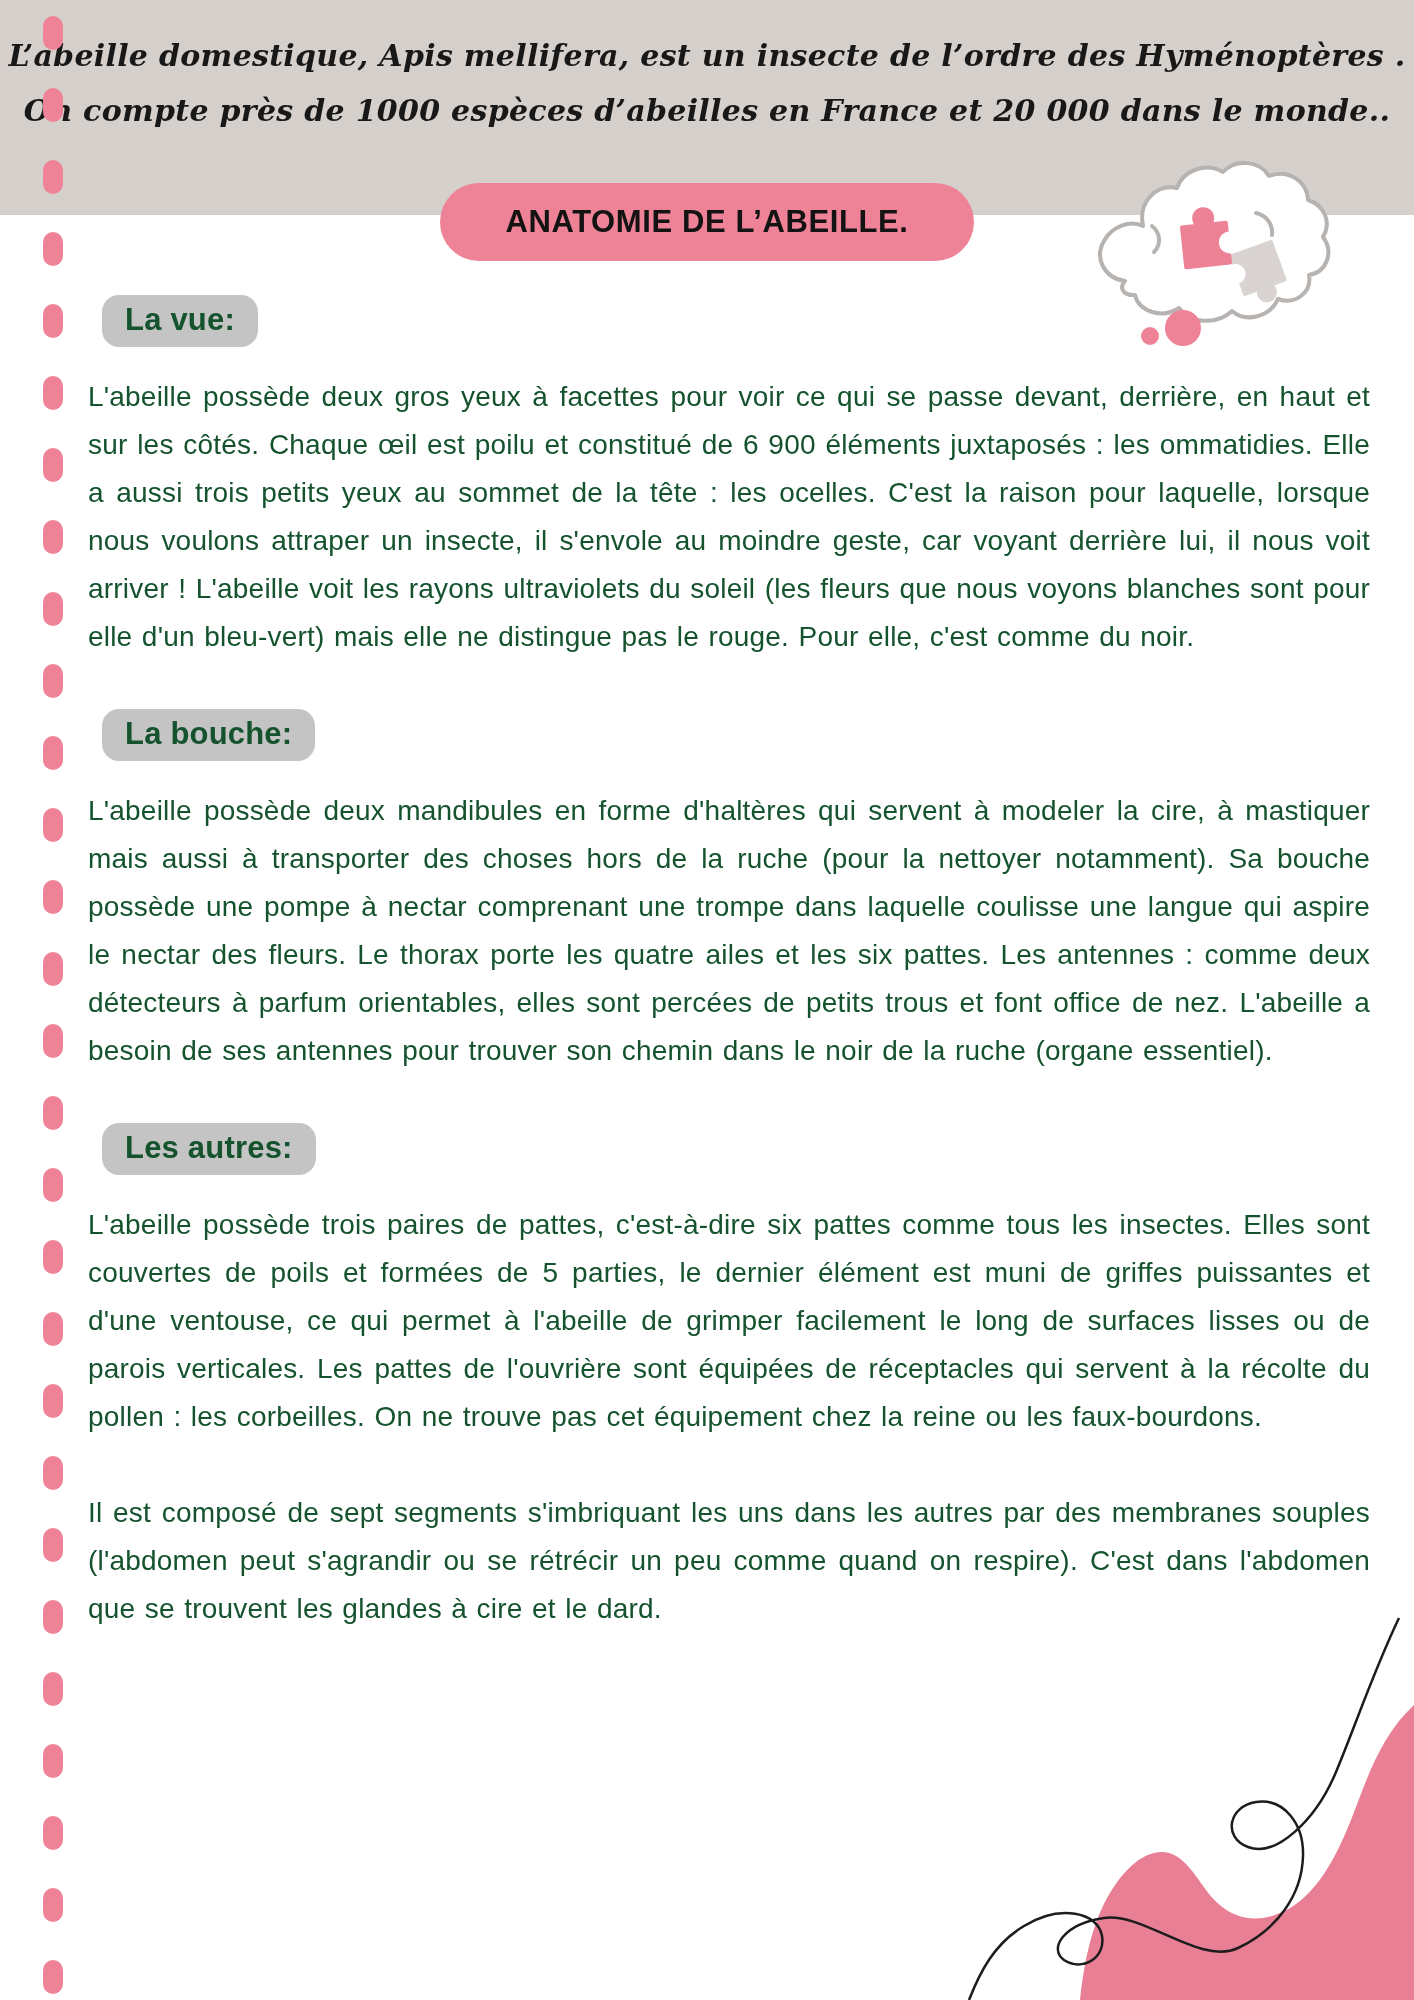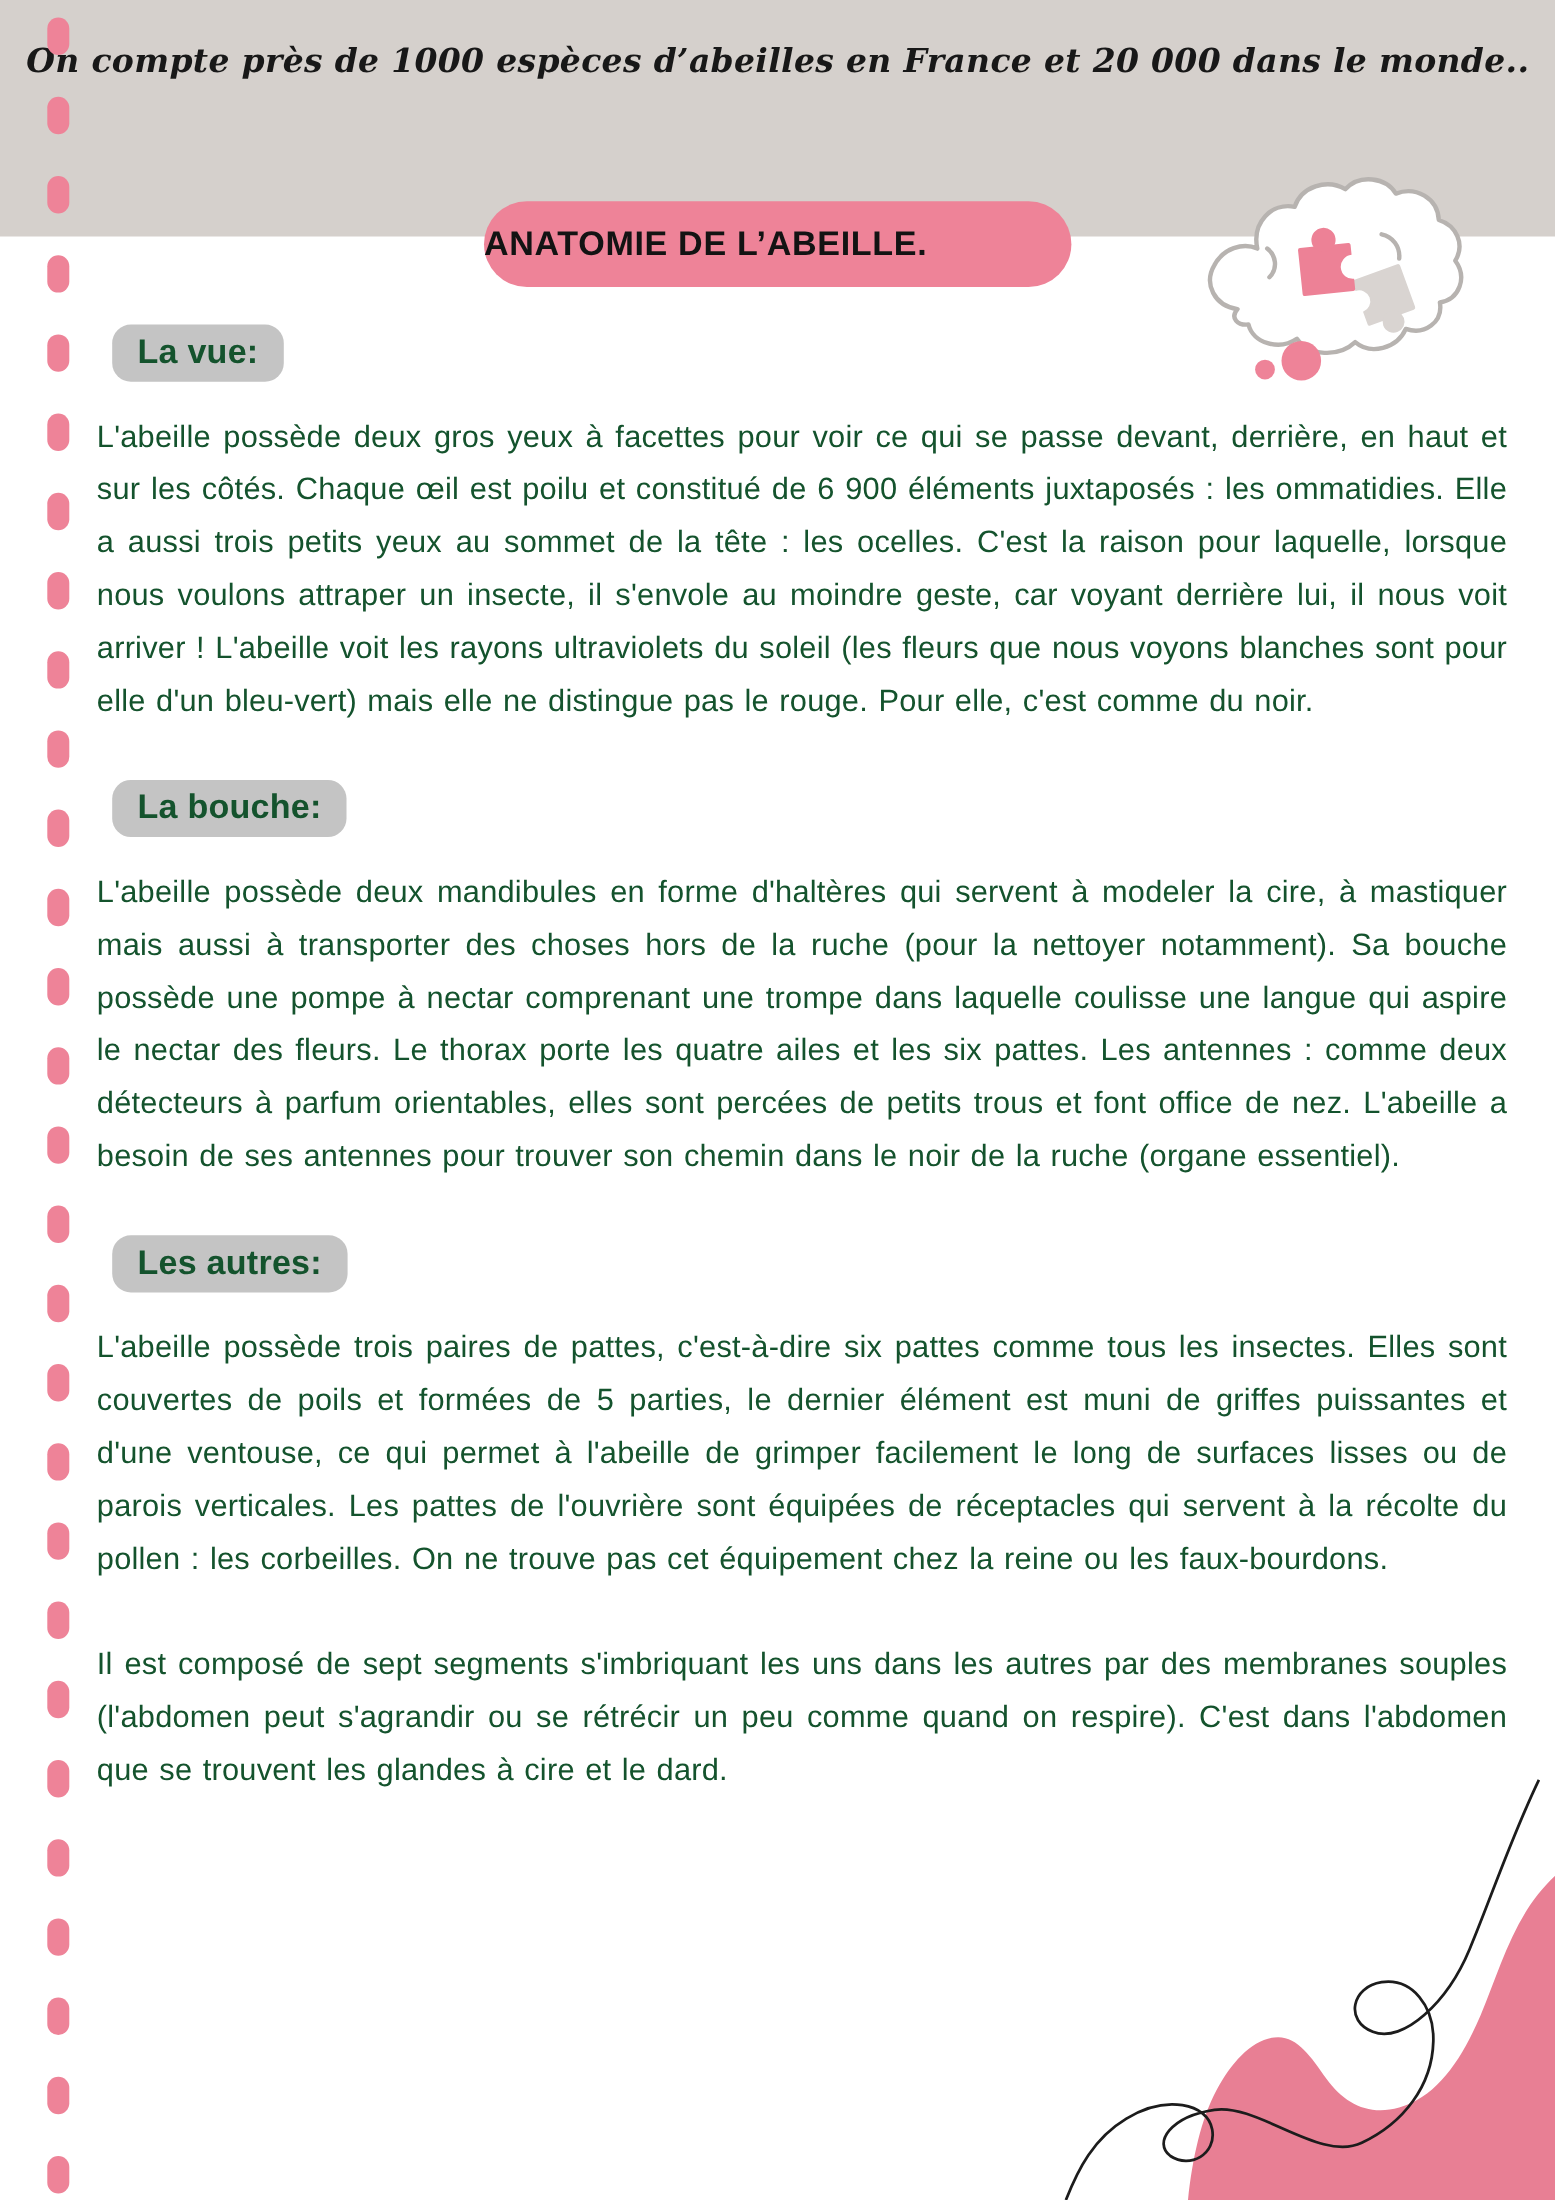--- a/index.html
+++ b/index.html
@@ -14,21 +14,21 @@
   }
   .script-line{
     margin:0 0 20px 0;
     font-family:"DejaVu Serif",serif;font-style:italic;font-weight:bold;
     font-size:30px;color:#181818;letter-spacing:0.3px;
   }
   
   .banner{
     position:absolute;top:183px;left:50%;transform:translateX(-50%);
     width:534px;height:78px;background:#ee8398;border-radius:39px;
-    display:flex;align-items:center;justify-content:flex-start;z-index:3;
+    display:flex;align-items:center;justify-content:center;z-index:3;
   }
   .banner span{
     font-weight:bold;font-size:31px;letter-spacing:0.6px;color:#131313;
   }
   
   .dash-rail{
     position:absolute;left:43px;top:16px;display:flex;flex-direction:column;z-index:4;
   }
   .dash{
     width:20px;height:34px;border-radius:10px;background:#ee8398;margin-bottom:38px;flex:0 0 auto;
@@ -49,20 +49,21 @@
   }
   
   .corner-decor{position:absolute;right:0;bottom:0;z-index:1;}
 </style>
 </head>
 <body>
 
 <div class="page">
 
   <header class="top-header">
+    <p class="script-line">L’abeille domestique, Apis mellifera, est un insecte de l’ordre des Hyménoptères .</p>
     <p class="script-line">On compte près de 1000 espèces d’abeilles en France et 20 000 dans le monde..</p>
   </header>
 
   <div class="banner">
     <span>ANATOMIE DE L’ABEILLE.</span>
   </div>
 
   <div class="dash-rail" id="dash-rail">
       <div class="dash"></div>
       <div class="dash"></div>

